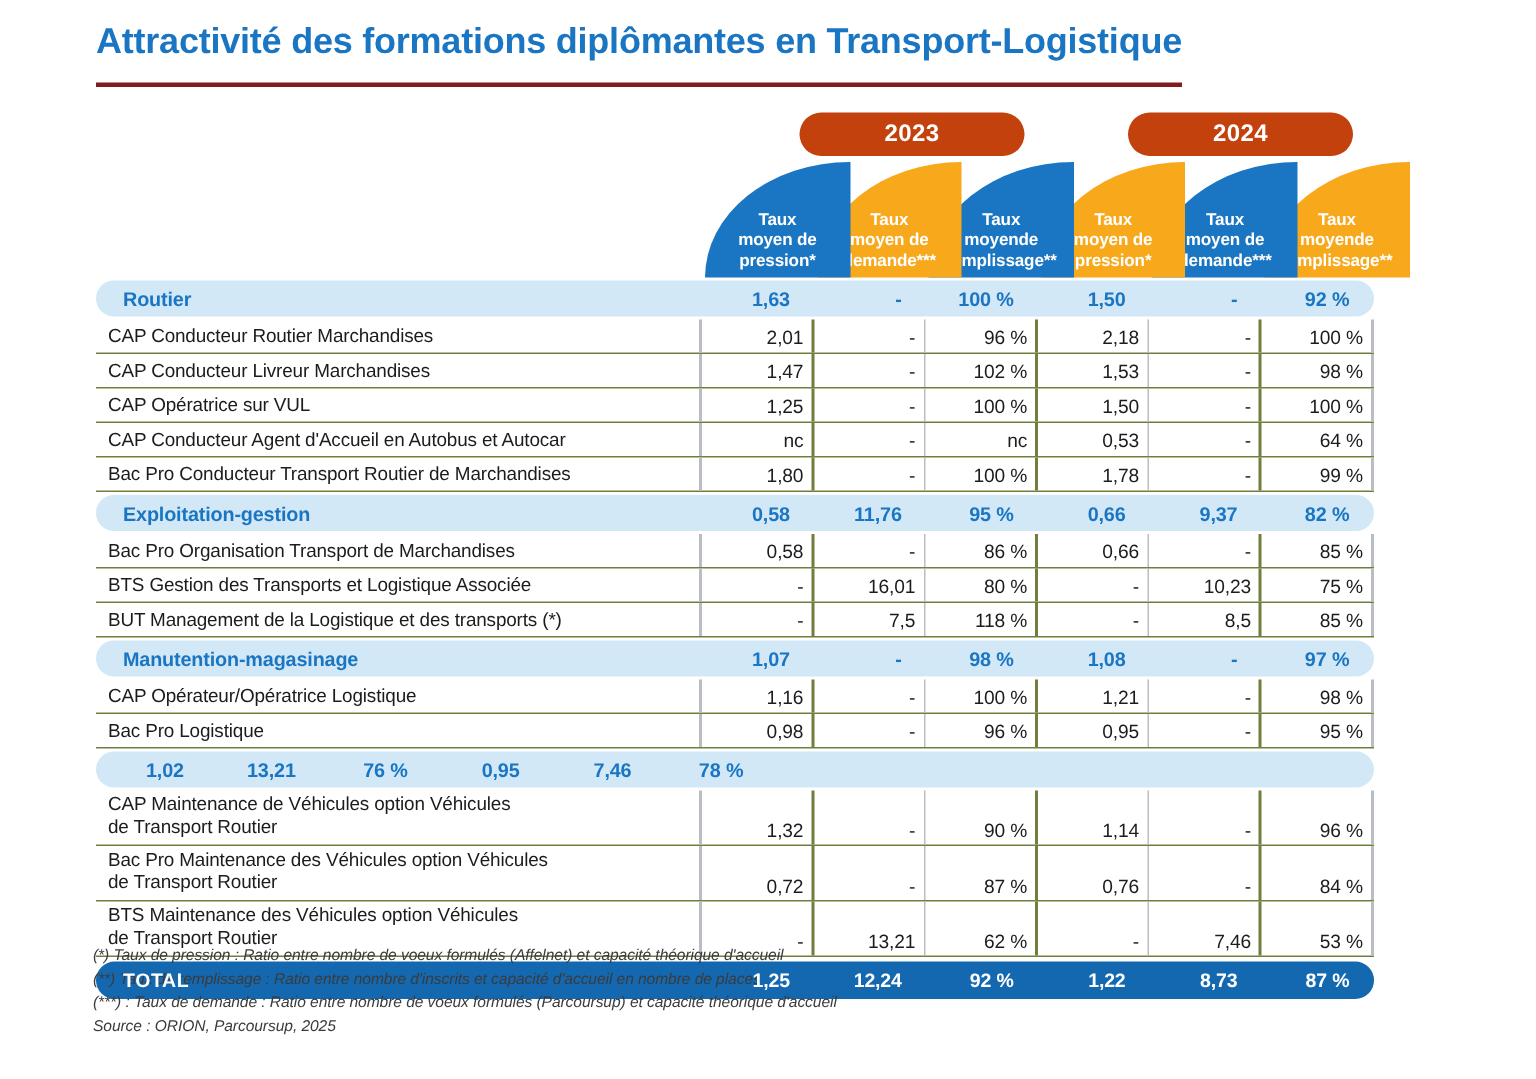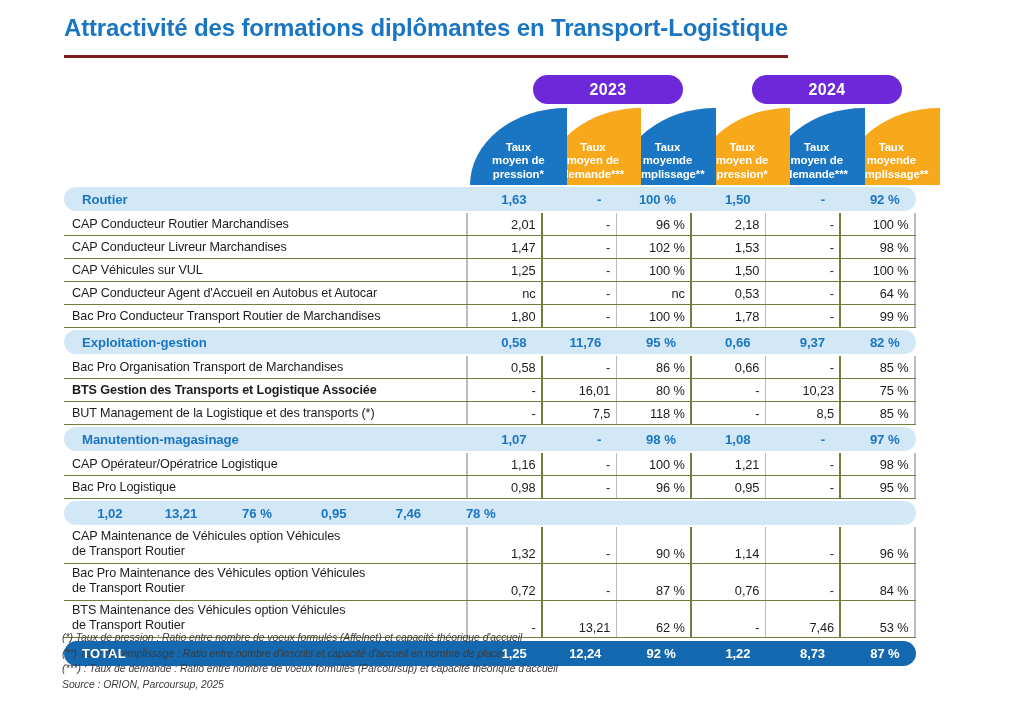--- a/index.html
+++ b/index.html
@@ -19,21 +19,21 @@
     color:#1a76c2;
     letter-spacing:-0.15px;
     border-bottom:3px solid #7f1d1d;
     padding-bottom:13px;
     white-space:nowrap;
   }
 
   
   .year-pill{
     position:absolute;top:75px;height:29px;
-    background:#6d28d9;border-radius:14.5px;
+    background:#c2410c;border-radius:14.5px;
     color:#fff;font-size:16px;font-weight:bold;
     display:flex;align-items:center;justify-content:center;
     letter-spacing:0.3px;
   }
   #year-2023{left:533px;width:150px;}
   #year-2024{left:752px;width:150px;}
 
   
   .headwave-zone{
     position:absolute;left:492px;top:108px;
@@ -212,21 +212,21 @@
     <div class="row data">
       <div class="c-label" style="white-space: pre-line;">CAP Conducteur Livreur Marchandises</div>
       <div class="c-val sep-olive">1,47</div>
       <div class="c-val sep-grey">-</div>
       <div class="c-val sep-olive">102 %</div>
       <div class="c-val sep-grey">1,53</div>
       <div class="c-val sep-olive">-</div>
       <div class="c-val sep-grey">98 %</div>
     </div>
     <div class="row data">
-      <div class="c-label" style="white-space: pre-line;">CAP Véhicules sur VUL</div>
+      <div class="c-label" style="white-space: pre-line;">CAP Opératrice sur VUL</div>
       <div class="c-val sep-olive">1,25</div>
       <div class="c-val sep-grey">-</div>
       <div class="c-val sep-olive">100 %</div>
       <div class="c-val sep-grey">1,50</div>
       <div class="c-val sep-olive">-</div>
       <div class="c-val sep-grey">100 %</div>
     </div>
     <div class="row data">
       <div class="c-label" style="white-space: pre-line;">CAP Conducteur Agent d'Accueil en Autobus et Autocar</div>
       <div class="c-val sep-olive">nc</div>
@@ -258,21 +258,21 @@
     <div class="row data">
       <div class="c-label" style="white-space: pre-line;">Bac Pro Organisation Transport de Marchandises</div>
       <div class="c-val sep-olive">0,58</div>
       <div class="c-val sep-grey">-</div>
       <div class="c-val sep-olive">86 %</div>
       <div class="c-val sep-grey">0,66</div>
       <div class="c-val sep-olive">-</div>
       <div class="c-val sep-grey">85 %</div>
     </div>
     <div class="row data">
-      <div class="c-label" style="white-space: pre-line; font-weight: bold;">BTS Gestion des Transports et Logistique Associée</div>
+      <div class="c-label" style="white-space: pre-line;">BTS Gestion des Transports et Logistique Associée</div>
       <div class="c-val sep-olive">-</div>
       <div class="c-val sep-grey">16,01</div>
       <div class="c-val sep-olive">80 %</div>
       <div class="c-val sep-grey">-</div>
       <div class="c-val sep-olive">10,23</div>
       <div class="c-val sep-grey">75 %</div>
     </div>
     <div class="row data">
       <div class="c-label" style="white-space: pre-line;">BUT Management de la Logistique et des transports (*)</div>
       <div class="c-val sep-olive">-</div>

